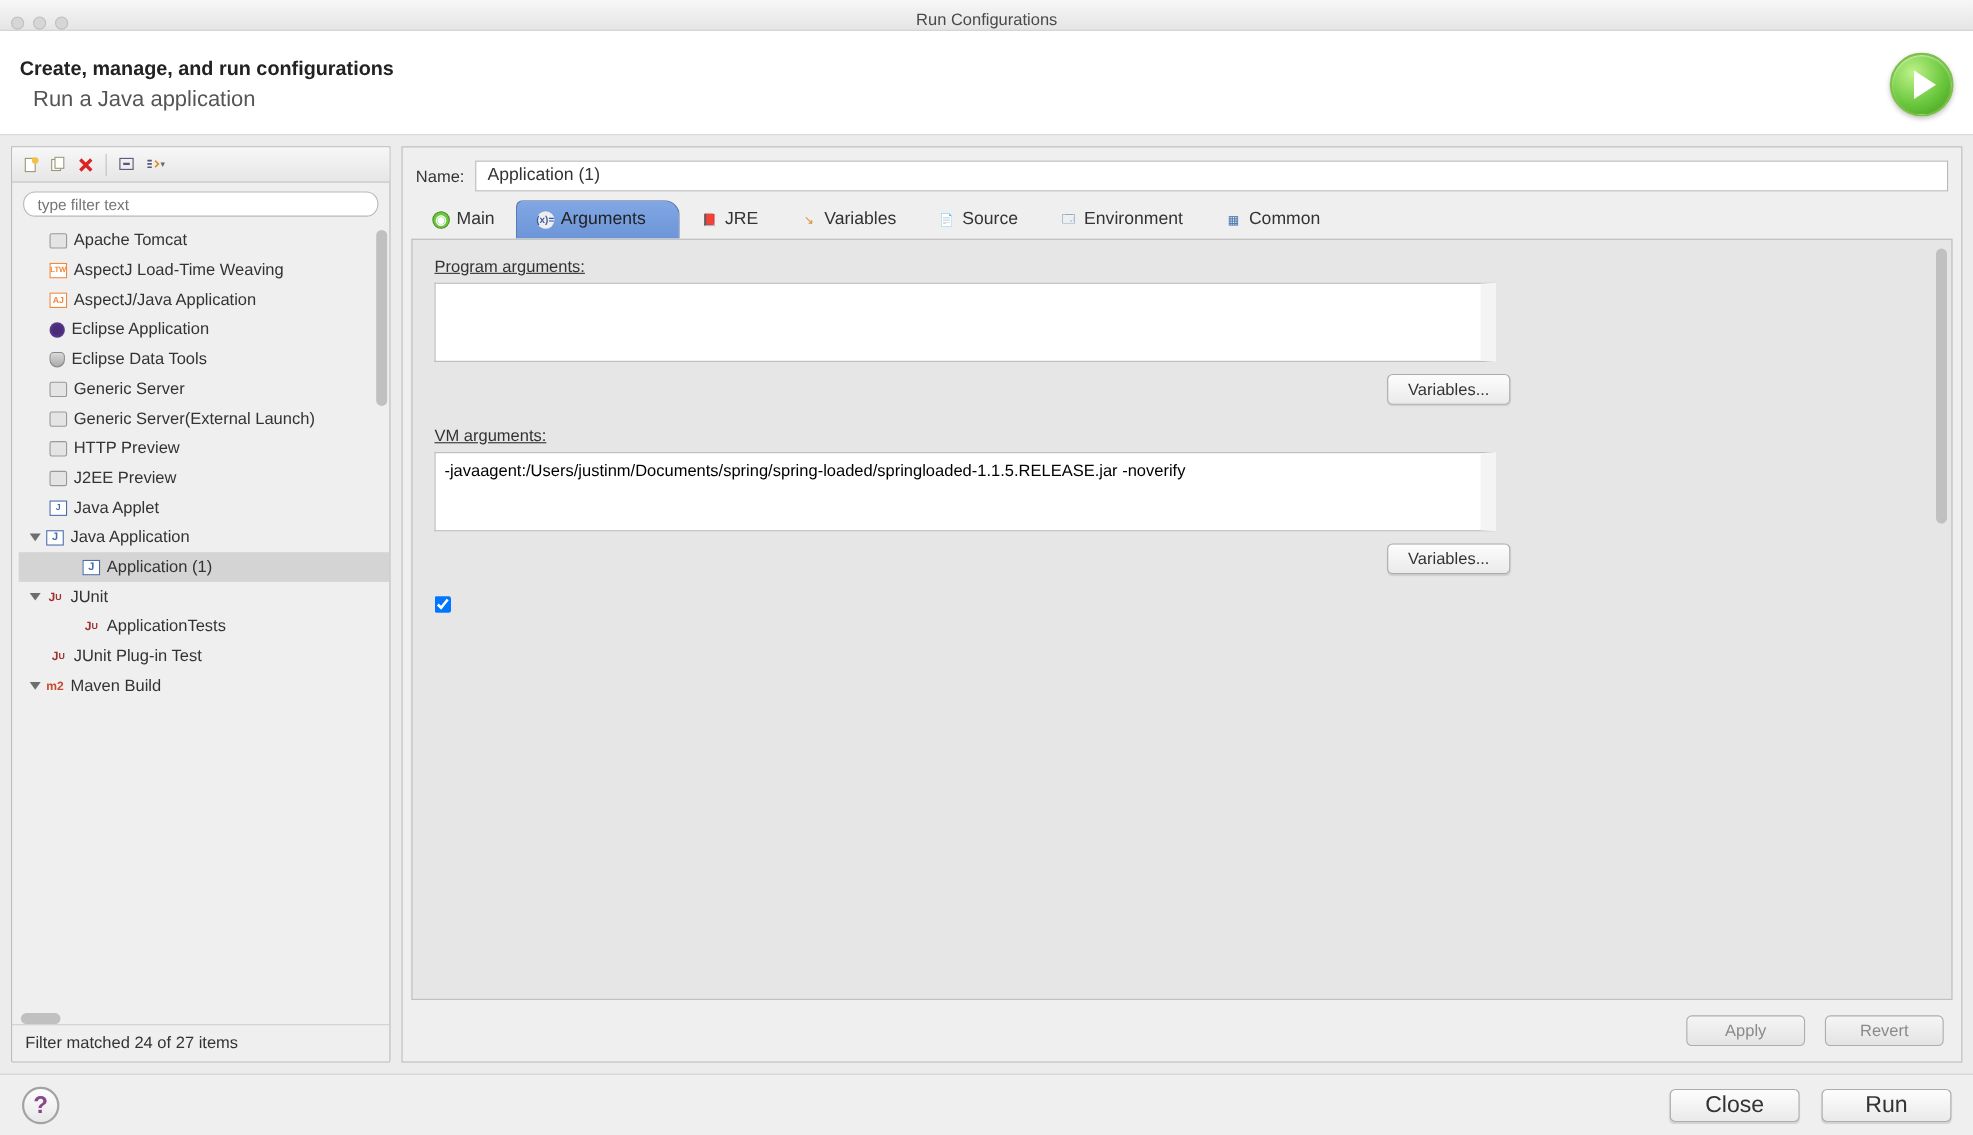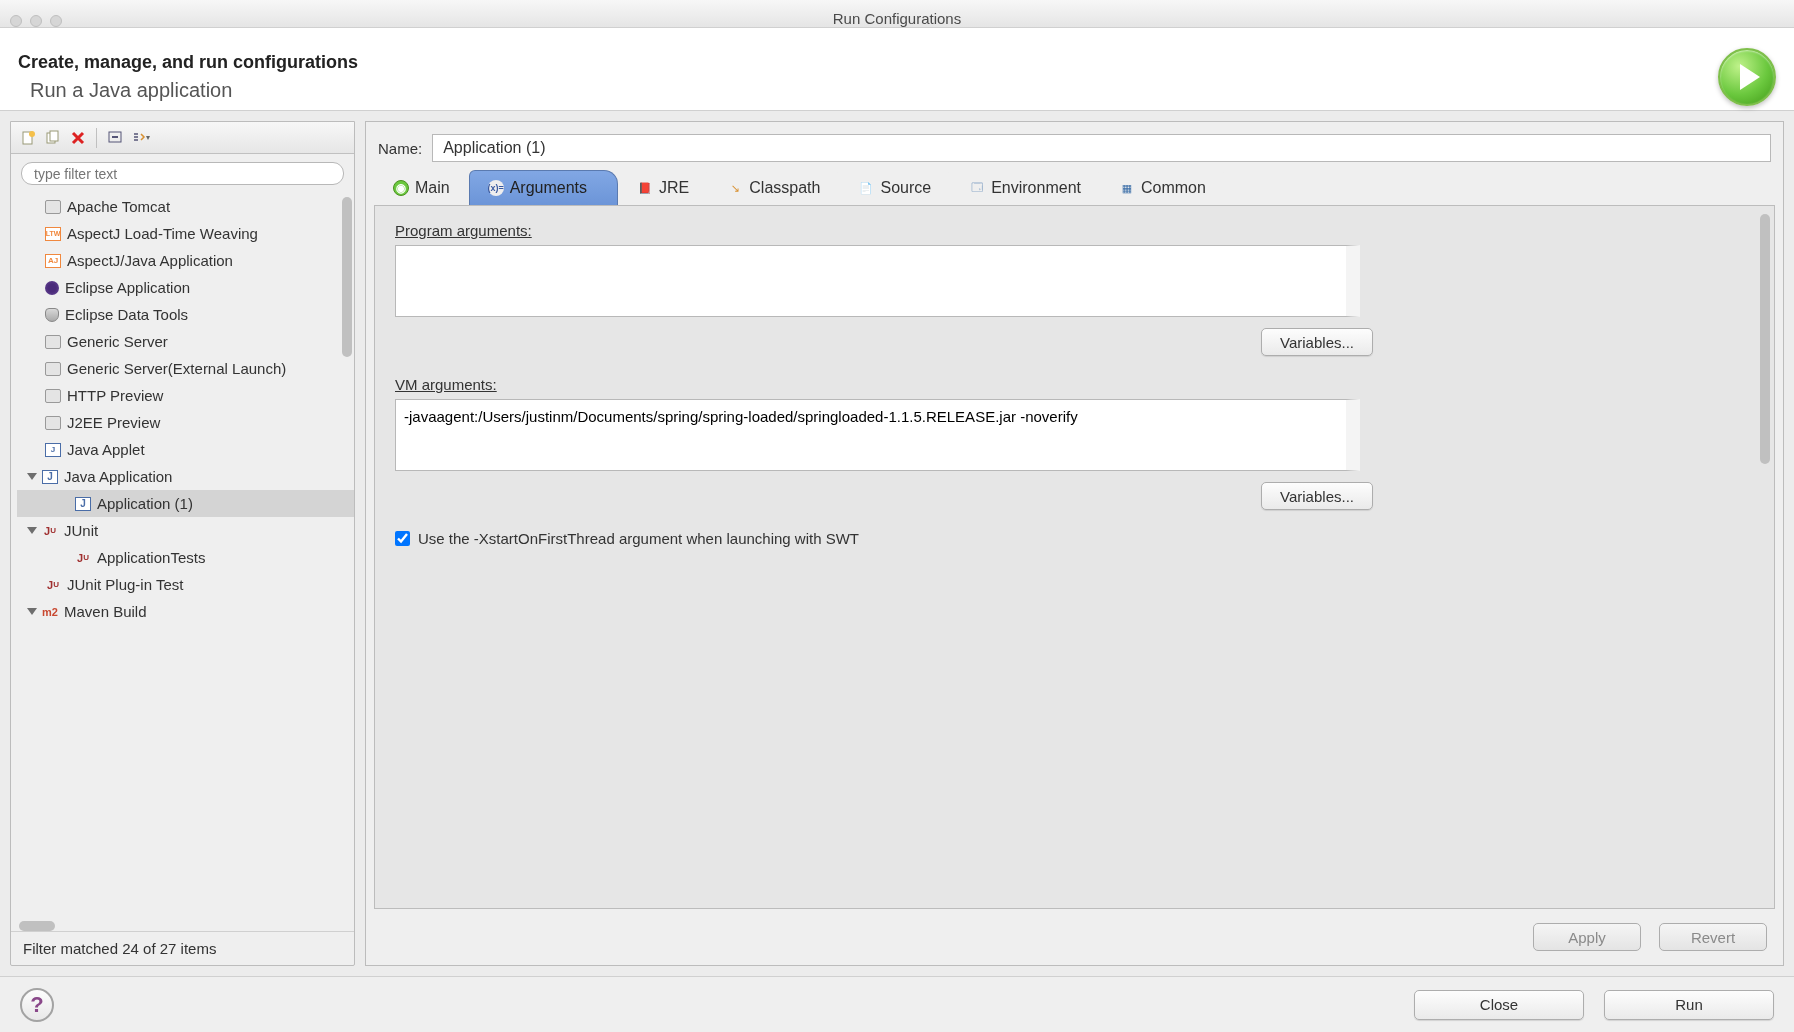--- a/index.html
+++ b/index.html
@@ -40,21 +40,21 @@
     }
     .window-title {
       position: absolute;
       left: 50%;
       transform: translateX(-50%);
       font-size: 15px;
       color: #4a4a4a;
     }
     .header {
       background: #fff;
-      padding: 20px 18px 4px 18px;
+      padding: 20px 18px 16px 18px;
       border-bottom: 1px solid #d0d0d0;
       display: flex;
       align-items: center;
       justify-content: space-between;
     }
     .header-text h1 {
       font-size: 18px;
       font-weight: bold;
       color: #222;
       margin-bottom: 6px;
@@ -367,25 +367,25 @@
       font-weight: bold;
       cursor: pointer;
       background: linear-gradient(#fdfdfd, #e8e8e8);
     }
     .footer-buttons {
       display: flex;
       gap: 20px;
     }
     .footer-btn {
       height: 30px;
-      width: 170px;
+      width: 118px;
       border: 1px solid #adadad;
       border-radius: 5px;
       background: linear-gradient(#fdfdfd, #eaeaea);
-      font-size: 15px;
+      font-size: 21px;
       color: #333;
       cursor: pointer;
       box-shadow: 0 1px 1px rgba(0,0,0,0.12);
     }
   </style>
 </head>
 <body>
 
 <div class="window">
   <div class="titlebar">
@@ -532,21 +532,21 @@
           <div class="tab active">
             <span class="tab-icon args">(x)=</span>
             <span>Arguments</span>
           </div>
           <div class="tab">
             <span class="tab-icon jre">📕</span>
             <span>JRE</span>
           </div>
           <div class="tab">
             <span class="tab-icon cp">↘</span>
-            <span>Classpath</span>
+            <span>Variables</span>
           </div>
           <div class="tab">
             <span class="tab-icon src">📄</span>
             <span>Source</span>
           </div>
           <div class="tab">
             <span class="tab-icon env">🗔</span>
             <span>Environment</span>
           </div>
           <div class="tab">
@@ -565,21 +565,20 @@
         </div>
         <div class="group">
           <div class="group-label">VM arguments:</div>
           <textarea class="textarea" style="">-javaagent:/Users/justinm/Documents/spring/spring-loaded/springloaded-1.1.5.RELEASE.jar -noverify</textarea>
           <div class="btn-row">
             <button class="btn">Variables...</button>
           </div>
         </div>
         <div class="checkbox-row">
           <input type="checkbox" checked="" style="">
-          <span>Use the -XstartOnFirstThread argument when launching with SWT</span>
         </div>
       </div>
       <div class="action-row">
         <button class="action-btn">Apply</button>
         <button class="action-btn">Revert</button>
       </div>
     </div>
   </div>
 
   <div class="footer">

